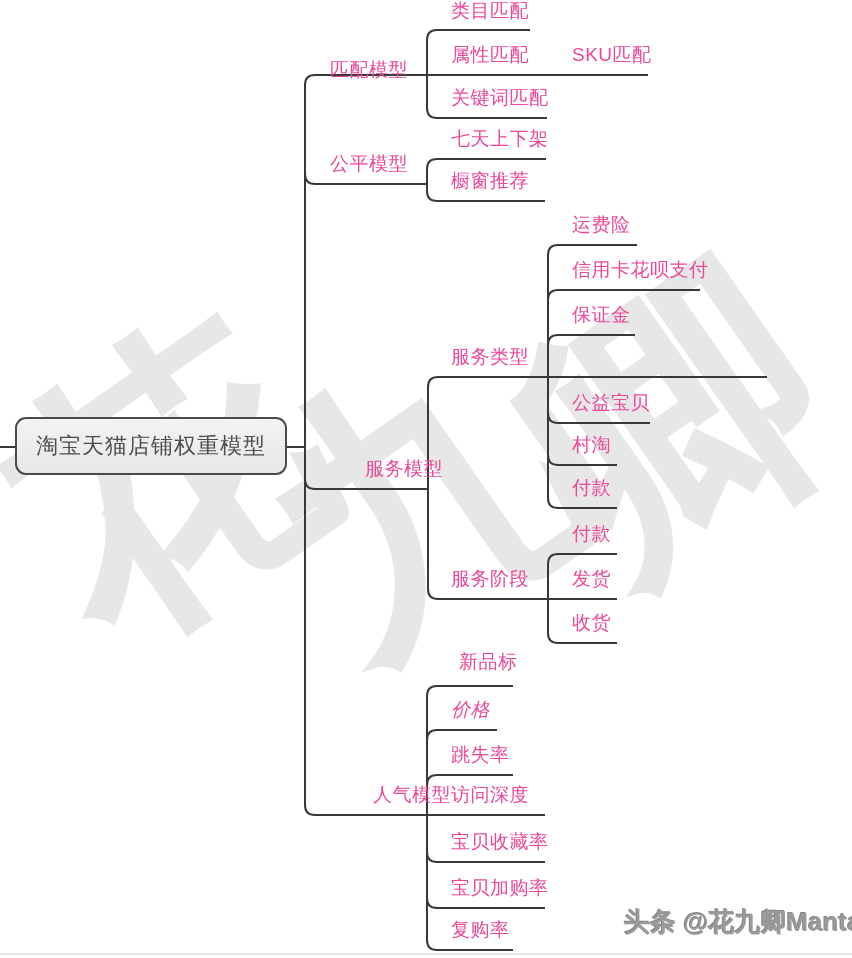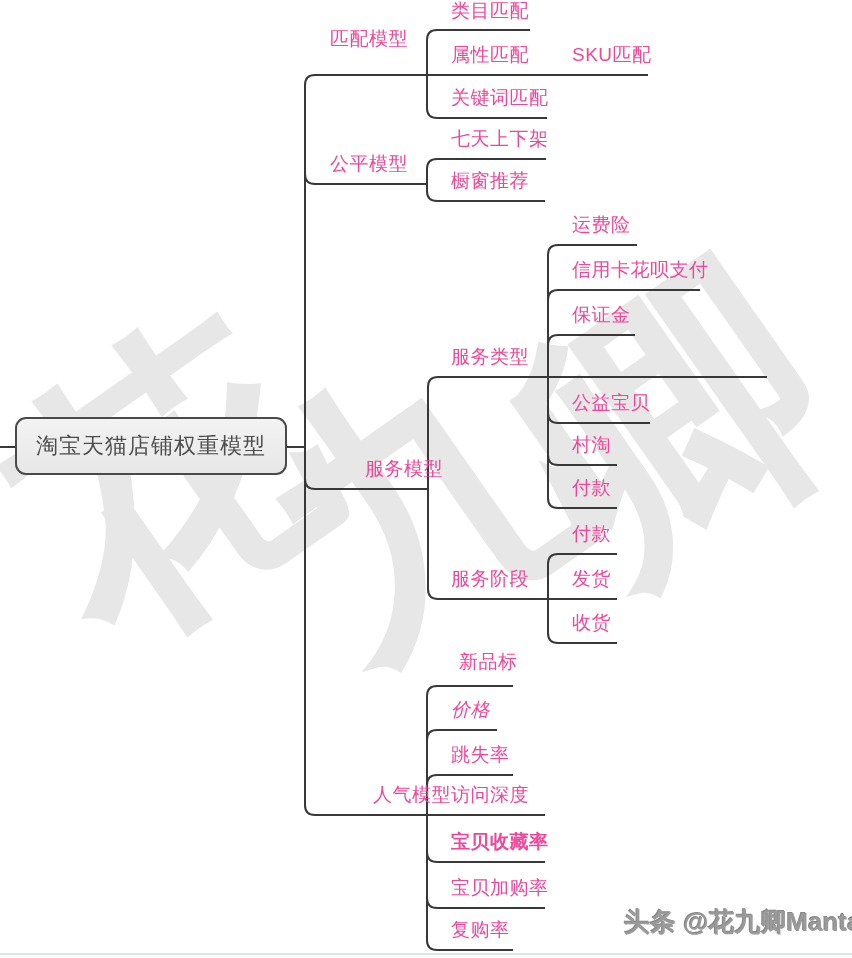--- a/index.html
+++ b/index.html
@@ -68,21 +68,21 @@
     <path d="M 427 740 Q 427 730 437 730 H 497"></path>
     <path d="M 427 785 Q 427 775 437 775 H 513"></path>
     <path d="M 427 852 Q 427 862 437 862 H 545"></path>
     <path d="M 427 898 Q 427 908 437 908 H 545"></path>
   </svg>
 
   <div class="root-node">
     <span>淘宝天猫店铺权重模型</span>
   </div>
 
-  <div class="node-label" style="left:330px;top:29px;">匹配模型</div>
+  <div class="node-label" style="left:330px;top:60px;">匹配模型</div>
   <div class="node-label" style="left:330px;top:154px;">公平模型</div>
   <div class="node-label" style="left:330px;top:459px;margin-left:35px;">服务模型</div>
   <div class="node-label" style="left:330px;top:785px;margin-left:43px;">人气模型</div>
 
   <div class="node-label" style="left:451px;top:1px;">类目匹配</div>
   <div class="node-label" style="left:451px;top:45px;">属性匹配</div>
   <div class="node-label" style="left:572px;top:45px;">SKU匹配</div>
   <div class="node-label" style="left:451px;top:88px;">关键词匹配</div>
 
   <div class="node-label" style="left:451px;top:129px;">七天上下架</div>
@@ -97,21 +97,21 @@
   <div class="node-label" style="left:572px;top:478px;">付款</div>
   <div class="node-label" style="left:451px;top:569px;">服务阶段</div>
   <div class="node-label" style="left:572px;top:524px;">付款</div>
   <div class="node-label" style="left:572px;top:569px;">发货</div>
   <div class="node-label" style="left:572px;top:613px;">收货</div>
 
   <div class="node-label" style="left:451px;top:652px;margin-left:8px;">新品标</div>
   <div class="node-label" style="left:451px;top:700px;font-style:italic;">价格</div>
   <div class="node-label" style="left:451px;top:745px;">跳失率</div>
   <div class="node-label" style="left:451px;top:785px;">访问深度</div>
-  <div class="node-label" style="left:451px;top:832px;font-weight:bold;">宝贝收藏率</div>
+  <div class="node-label" style="left:451px;top:832px;">宝贝收藏率</div>
   <div class="node-label" style="left:451px;top:878px;">宝贝加购率</div>
   <div class="node-label" style="left:451px;top:920px;">复购率</div>
 
   <div class="signature">头条 @花九卿Manta</div>
 
   <div class="bottom-divider"></div>
 
 </div>
 
 </body></html>

